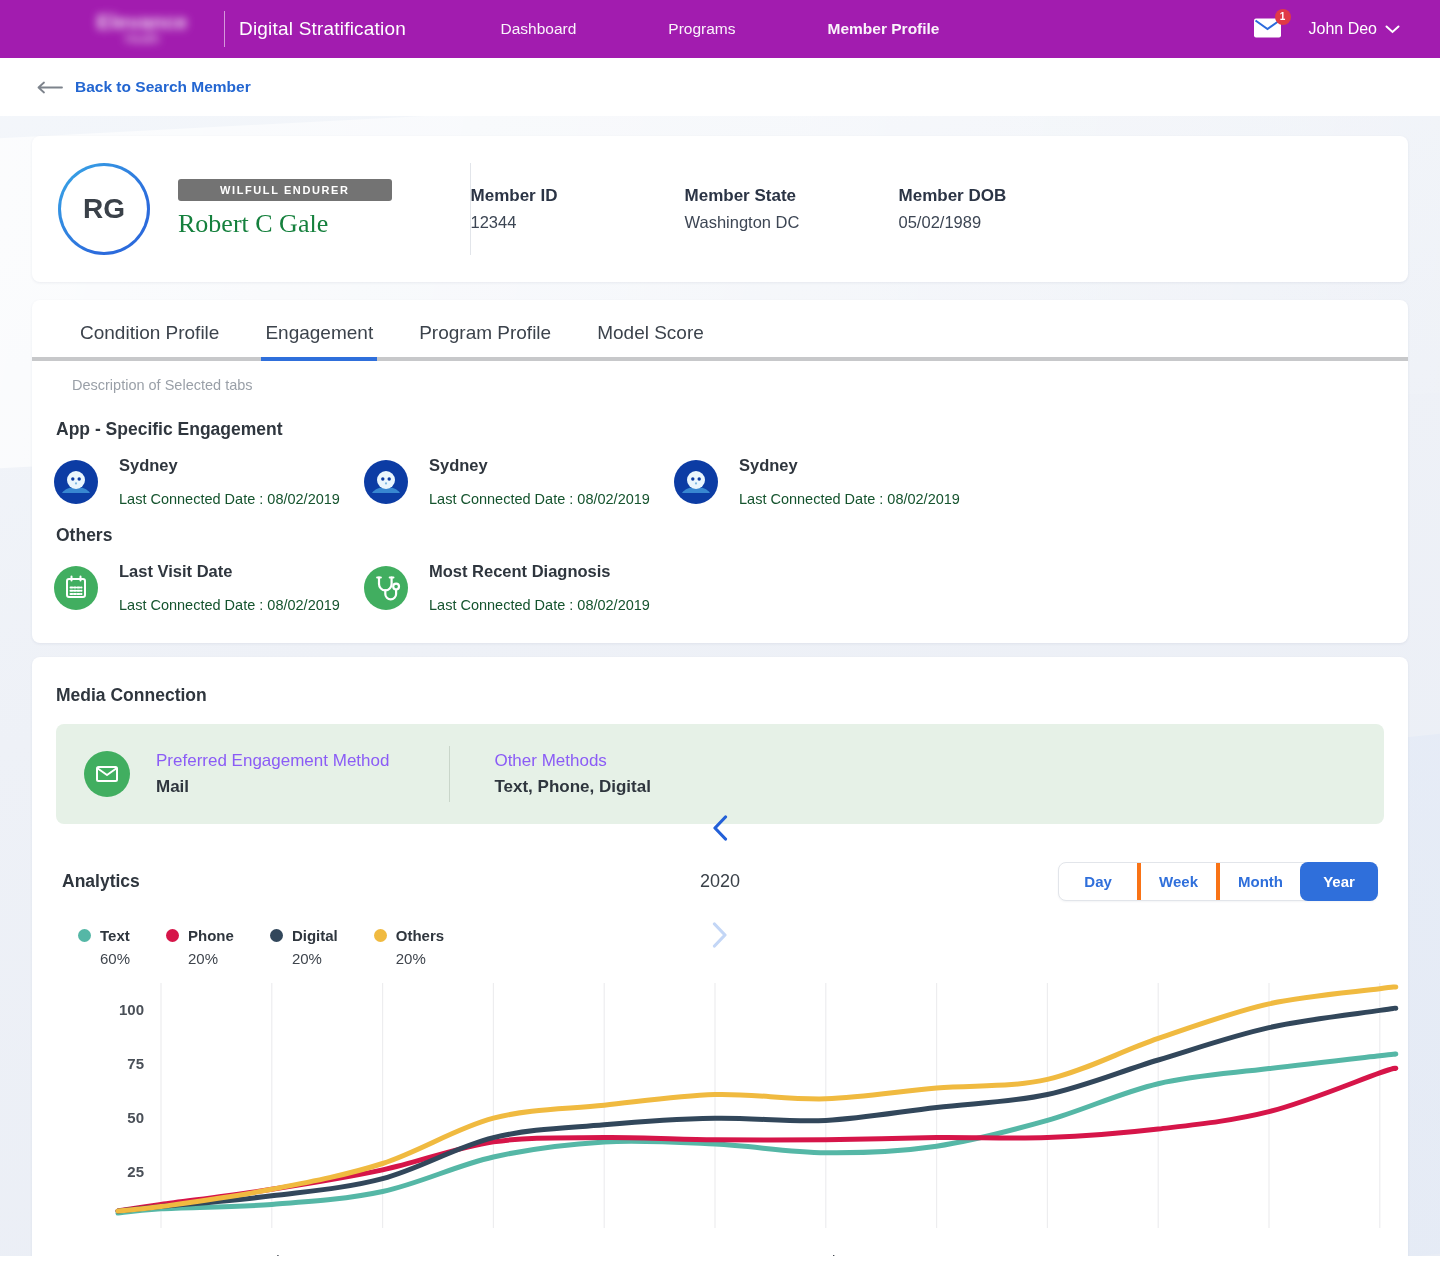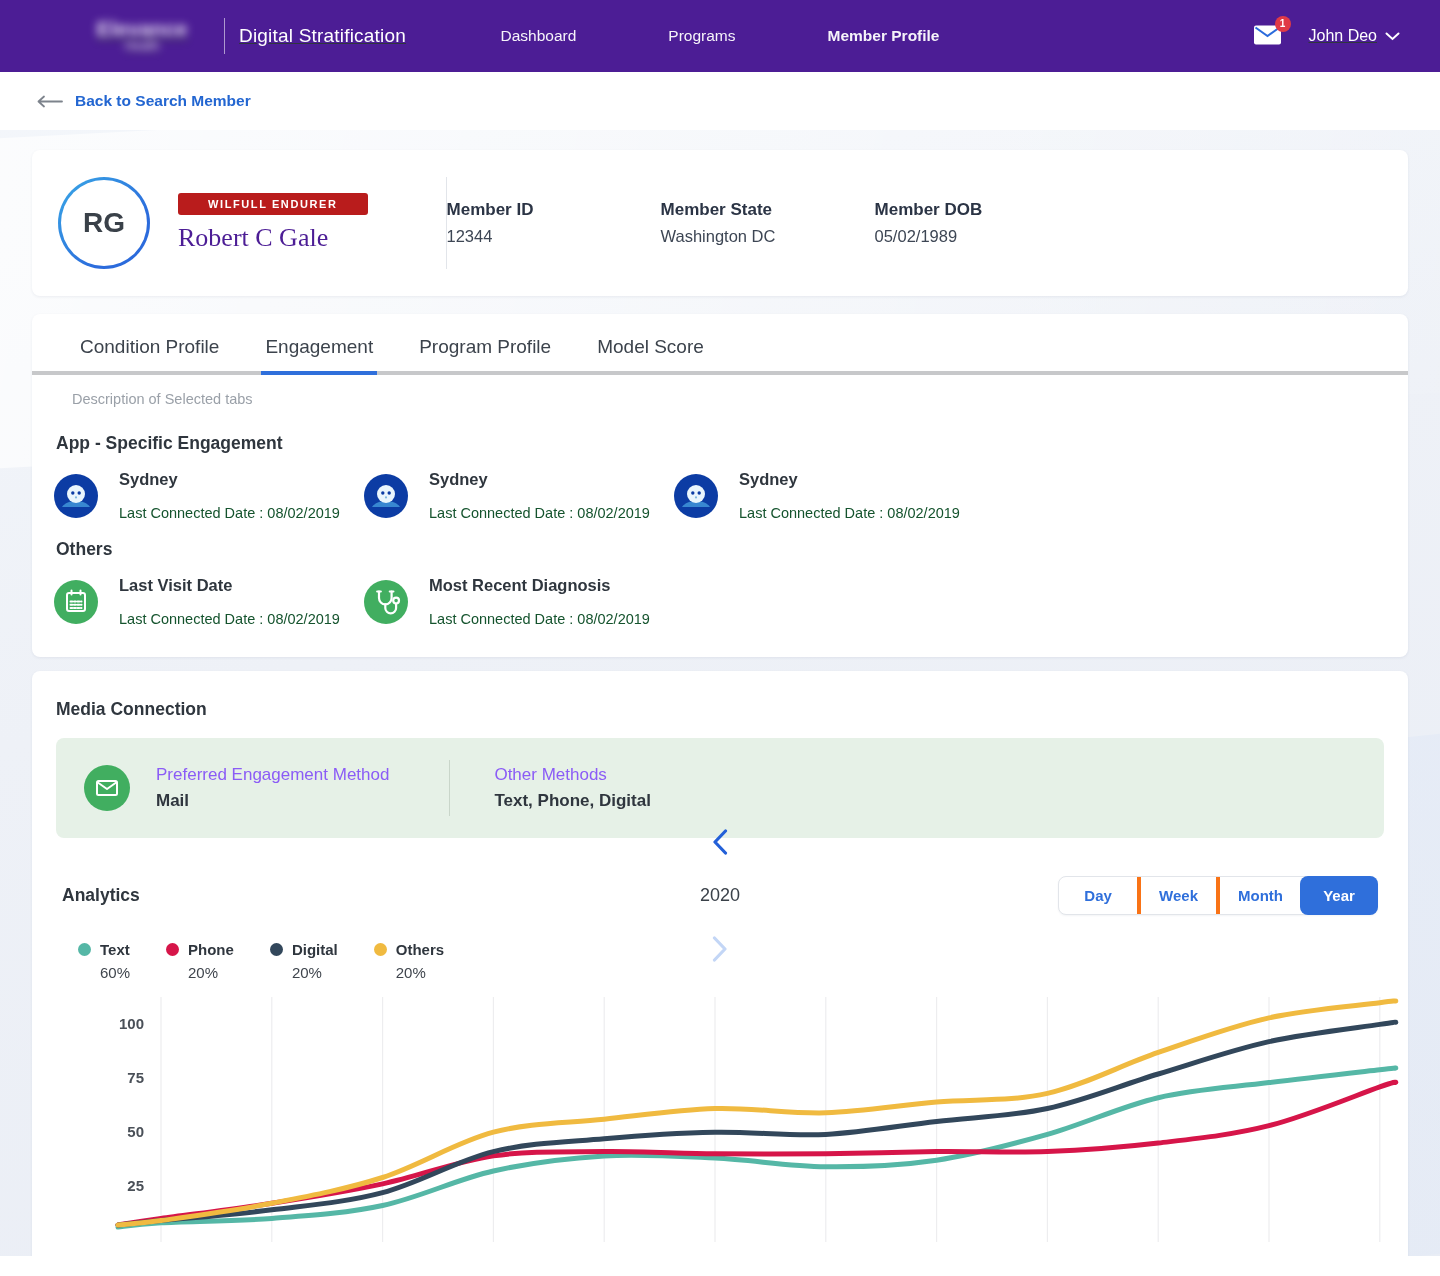--- a/index.html
+++ b/index.html
@@ -10,21 +10,21 @@
     position: relative; overflow: hidden; color:#2f363e;
   }
   .bg-shape1 { position:absolute; top:100px; left:-120px; width:1700px; height:330px;
     background: linear-gradient(100deg, rgba(255,255,255,0.75), rgba(255,255,255,0));
     transform: skewY(-3deg); pointer-events:none; }
   .bg-shape2 { position:absolute; top:760px; right:-200px; width:900px; height:520px;
     background: linear-gradient(250deg, rgba(222,231,246,0.55), rgba(255,255,255,0));
     transform: skewY(-6deg); pointer-events:none; }
 
   
-  .header { position:relative; height:72px; background:#4c1d95; display:flex; align-items:center; z-index:5;text-decoration:underline; }
+  .header { position:relative; height:58px; background:#a21caf; display:flex; align-items:center; z-index:5; }
   .logo-blur { width:128px; margin-left:78px; color:#fff; font-weight:bold; font-size:21px;
     line-height:0.95; filter: blur(4px); opacity:0.85; text-align:center; user-select:none; }
   .logo-blur .sub { display:block; font-size:12px; font-weight:400; margin-top:2px; }
   .header-divider { width:1px; height:36px; background:rgba(255,255,255,0.55); margin:0 14px 0 18px; }
   .app-title { color:#fff; font-size:19px; font-weight:400; letter-spacing:0.2px; }
   .nav { position:absolute; left:50%; transform:translateX(-50%); display:flex; gap:92px; }
   .nav-item { color:rgba(255,255,255,0.95); font-size:15.5px; cursor:pointer; white-space:nowrap; }
   .nav-item.active { font-weight:700; }
   .header-right { margin-left:auto; display:flex; align-items:center; gap:26px; margin-right:40px; }
   .mail-wrap { position:relative; cursor:pointer; }
@@ -42,23 +42,23 @@
   .card { position:relative; z-index:2; background:#fff; border-radius:8px; margin:0 32px;
     box-shadow:0 1px 3px rgba(24,40,80,0.07); }
 
   
   .member-card { margin-top:20px; height:146px; display:flex; align-items:center; padding:0 26px; }
   .avatar-ring { width:92px; height:92px; border-radius:50%; padding:3px;
     background: linear-gradient(135deg,#39a8e6 0%, #2b6bdc 70%); flex:0 0 auto; }
   .avatar-inner { width:100%; height:100%; border-radius:50%; background:#fff; display:flex;
     align-items:center; justify-content:center; font-size:28px; font-weight:700; color:#3a4149; }
   .member-ident { margin-left:28px; }
-  .badge { display:inline-block; background:#b91c1c; color:#fff; font-size:11px; font-weight:700;
-    letter-spacing:1.6px; padding:5px 30px; border-radius:3px; text-transform:uppercase; }
-  .member-name { font-family:"Liberation Serif","DejaVu Serif",serif; font-size:26px; color:#4c1d95; margin-top:8px; }
+  .badge { display:inline-block; background:#737373; color:#fff; font-size:11px; font-weight:700;
+    letter-spacing:1.6px; padding:5px 42px; border-radius:3px; text-transform:uppercase; }
+  .member-name { font-family:"Liberation Serif","DejaVu Serif",serif; font-size:26px; color:#15803d; margin-top:8px; }
   .member-vdivider { width:1px; height:92px; background:#e2e5ea; margin:0 0 0 78px; }
   .member-fields { display:flex; }
   .member-field { width:214px; }
   .member-field .lbl { font-size:17px; font-weight:700; color:#2b3445; }
   .member-field .val { font-size:16.5px; color:#3d4654; margin-top:7px; }
 
   
   .tabs-card { margin-top:18px; padding-bottom:26px; }
   .tabs-row { position:relative; display:flex; gap:46px; padding:22px 0 0 48px; }
   .tab { font-size:19px; color:#3c434c; padding-bottom:17px; position:relative; cursor:pointer; white-space:nowrap;text-align:right; }

